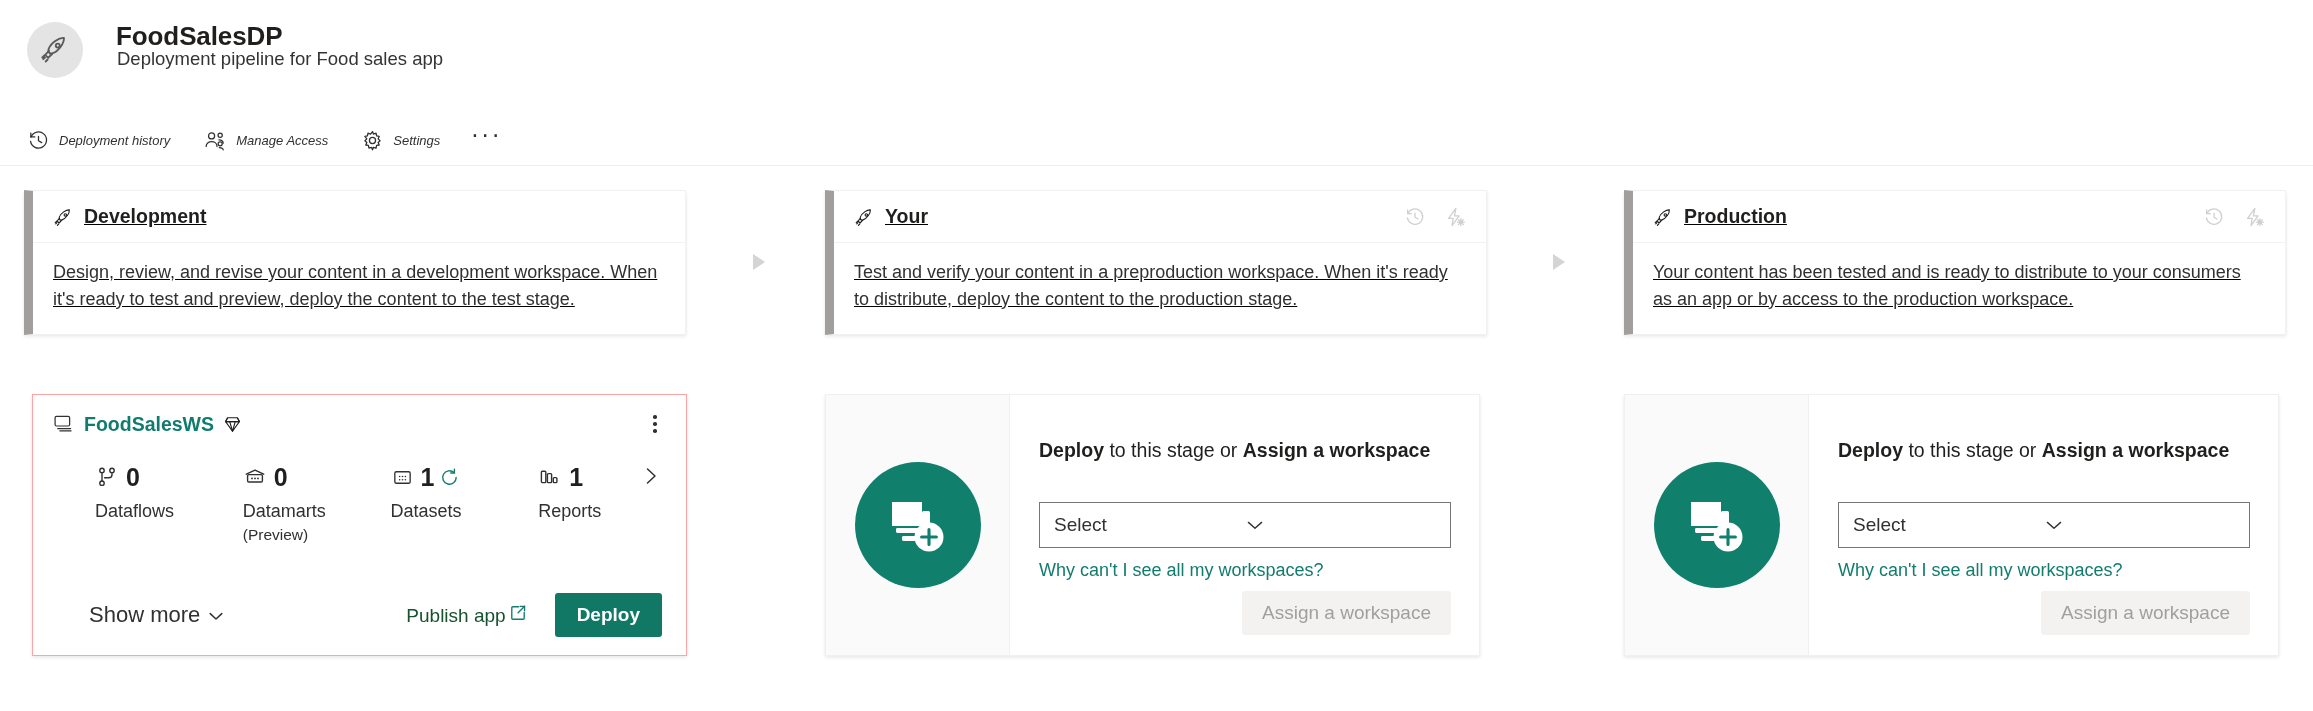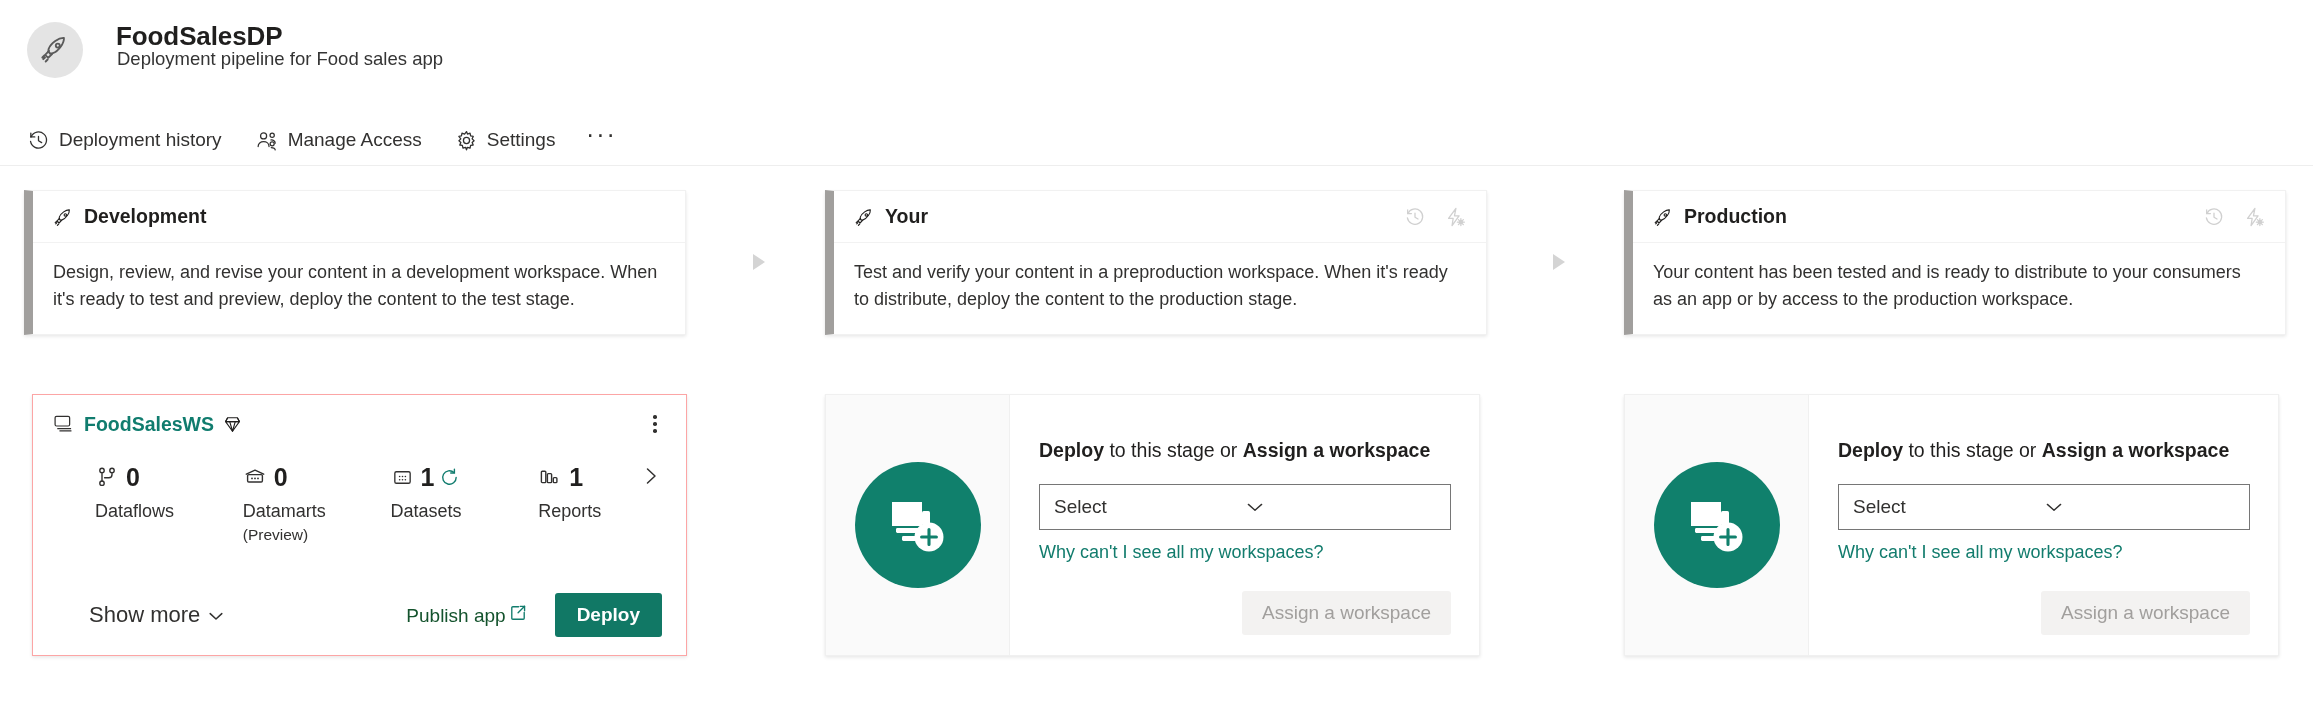--- a/index.html
+++ b/index.html
@@ -31,38 +31,38 @@
   }
 
   
   .toolbar {
     position: absolute; left: 27px; top: 119px;
     height: 42px; display: flex; align-items: center;
   }
   .tb-item {
     display: flex; align-items: center; height: 42px;
     padding: 0 11px 0 0; margin-right: 22px;
-    cursor: pointer; color: #323130; font-size: 19px;
+    cursor: pointer; color: #323130; font-size: 13px; font-style: italic;
   }
   .tb-ico { display: flex; align-items: center; margin-right: 9px; }
   .tb-ellipsis {
     display: flex; align-items: center; justify-content: center;
     width: 26px; height: 32px; cursor: pointer;
     color: #323130; font-size: 25px; line-height: 4px;
     letter-spacing: 2px; padding-bottom: 12px;
   }
   .header-rule {
     position: absolute; left: 0; top: 165px;
     width: 2313px; height: 1px; background: #eeeeee;
   }
 
   
   .stages { position: absolute; left: 0; top: 190px; width: 2313px; }
 
-  .col { position: absolute; top: 0; }
+  .col { position: absolute; top: 0; text-decoration: underline; }
   .col-dev  { left: 24px;   width: 662px; }
   .col-test { left: 825px;  width: 662px; }
   .col-prod { left: 1624px; width: 662px; }
 
   
   .stage-card {
     position: relative;
     background: #ffffff;
     border: 1px solid #f1f1f1;
     border-left: 9px solid #a19f9d;
@@ -173,21 +173,21 @@
   }
   .empty-circle {
     width: 126px; height: 126px; border-radius: 50%;
     background: #10806c;
     display: flex; align-items: center; justify-content: center;
   }
   .empty-right { flex: 1; padding: 44px 28px 0 29px; position: relative; }
   .empty-title { font-size: 19.5px; color: #201f1e; }
   .empty-title b { font-weight: 700; }
   .ws-select {
-    margin-top: 22px; width: 412px; height: 46px;
+    margin-top: 40px; width: 412px; height: 46px;
     border: 1px solid #767676; background: #fff;
     display: flex; align-items: center;
     padding: 0 12px 0 14px; cursor: pointer;
   }
   .ws-select span { flex: 1; font-size: 19px; color: #323130; }
   .ws-help {
     margin-top: 12px; font-size: 18px; color: #127c6d; cursor: pointer;
   }
   .assign-btn {
     position: absolute; right: 28px; bottom: 20px;

